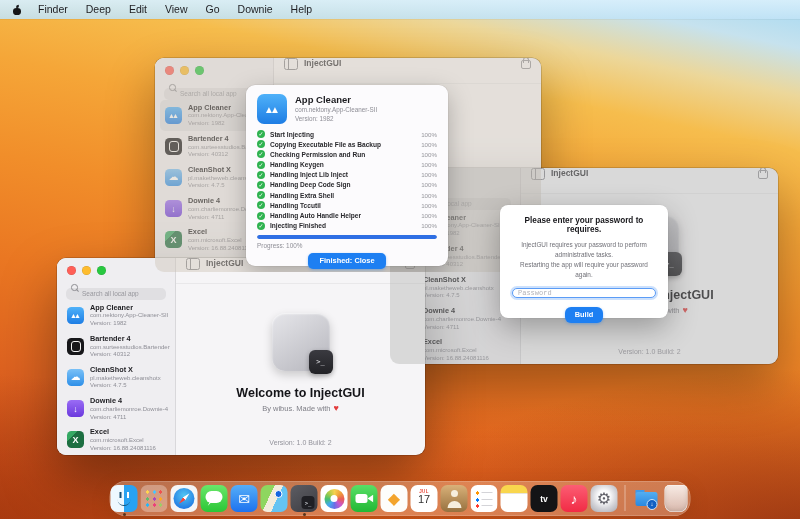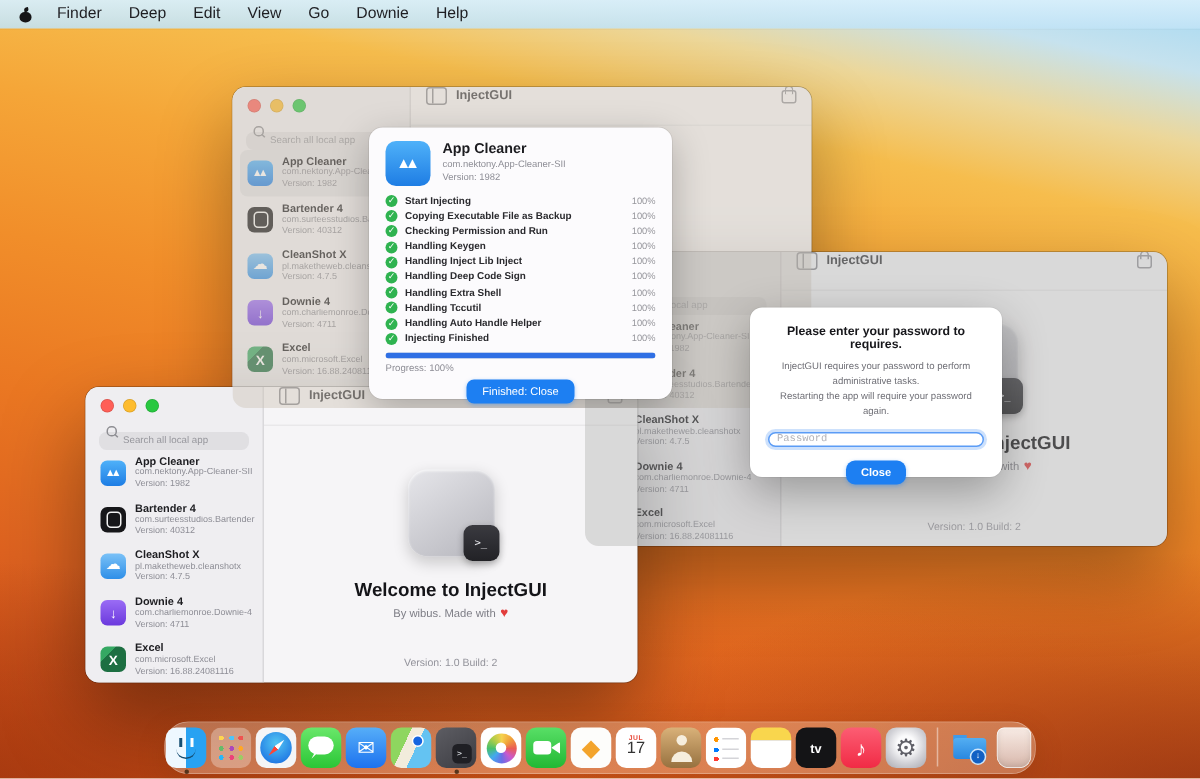--- a/index.html
+++ b/index.html
@@ -107,21 +107,21 @@
   .step-row{display:flex;align-items:center;gap:5px}
   .check-icon{width:8px;height:8px;border-radius:50%;background:#2fb350;color:#fff;display:flex;
     align-items:center;justify-content:center;flex-shrink:0}
   .check-icon::before{content:"✓";font-size:6px;line-height:1}
   .step-label{flex:1;font-size:6.6px;font-weight:600;color:#2a2a2e;white-space:nowrap}
   .step-pct{font-size:6.2px;color:#96969c}
   .pbar{margin-top:5px;height:4px;border-radius:2px;background:#e3e3e8;overflow:hidden;
     flex-shrink:0}
   .pbar-fill{height:100%;width:100%;background:#2f6fe4;border-radius:2px}
   .progress-label{margin-top:3px;font-size:6.4px;color:#8e8e96}
-  .sheet-btn{margin:4px auto 0;background:#1d7ff2;color:#fff;font-size:7.4px;font-weight:normal;
+  .sheet-btn{margin:4px auto 0;background:#1d7ff2;color:#fff;font-size:7.4px;font-weight:bold;
     padding:3.5px 11px;border:none;border-radius:5px;font-family:inherit;
     box-shadow:0 1px 3px rgba(29,127,242,.4)}
   
   .welcome{position:absolute;left:0;right:0;top:25px;display:flex;flex-direction:column;
     align-items:center}
   .win-front .welcome{padding-top:30px}
   .win-mid .welcome{padding-top:22px}
   .welcome-app-icon{width:58px;height:58px;border-radius:13px;position:relative;
     background:linear-gradient(145deg,#e6e6ea,#b5b5bc);
     box-shadow:inset 0 1px 2px rgba(255,255,255,.8),0 4px 10px rgba(0,0,0,.18)}
@@ -472,21 +472,21 @@
       <div class="welcome-version">Version: 1.0 Build: 2</div>
     </div>
     <div class="dim"></div>
     <div class="dialog">
       <div class="dialog-title">Please enter your password to requires.</div>
       <div class="dialog-body">
         <div>InjectGUI requires your password to perform administrative tasks.</div>
         <div>Restarting the app will require your password again.</div>
       </div>
       <input type="password" class="pw-input" placeholder="Password" style="">
-      <button class="submit-btn">Close</button>
+      <button class="submit-btn">Build</button>
     </div>
   </section>
 
   <section class="mac-window win-front">
     <div class="sidebar">
       <div class="traffic">
         <span class="tl red"></span>
         <span class="tl yellow"></span>
         <span class="tl green"></span>
       </div>

